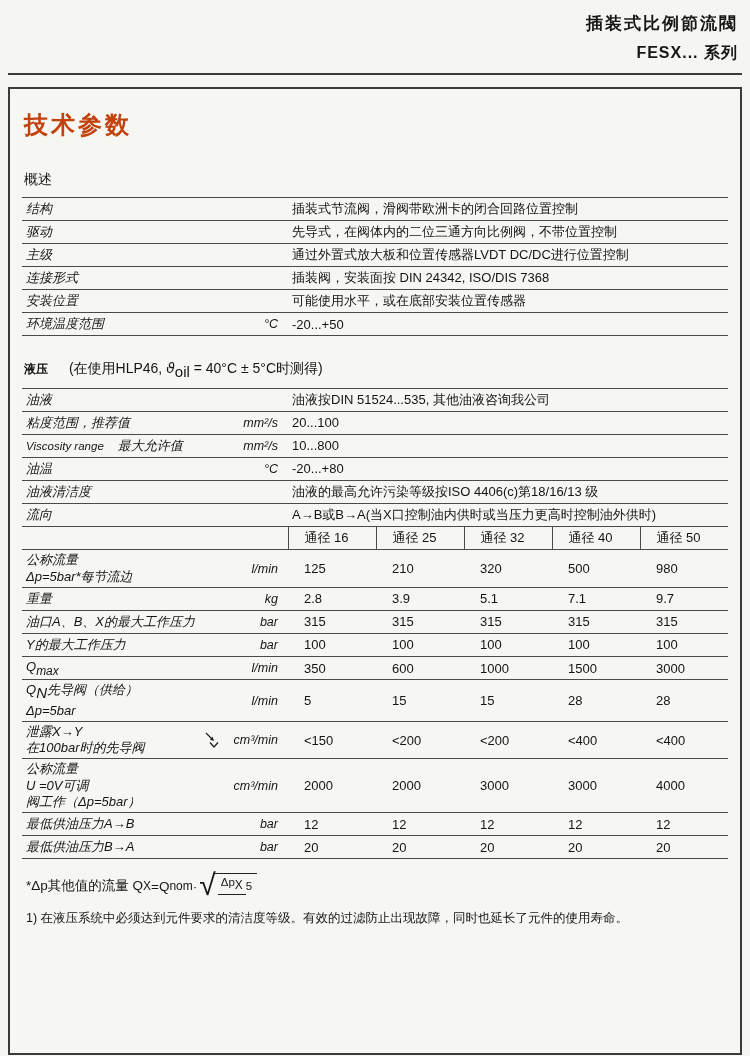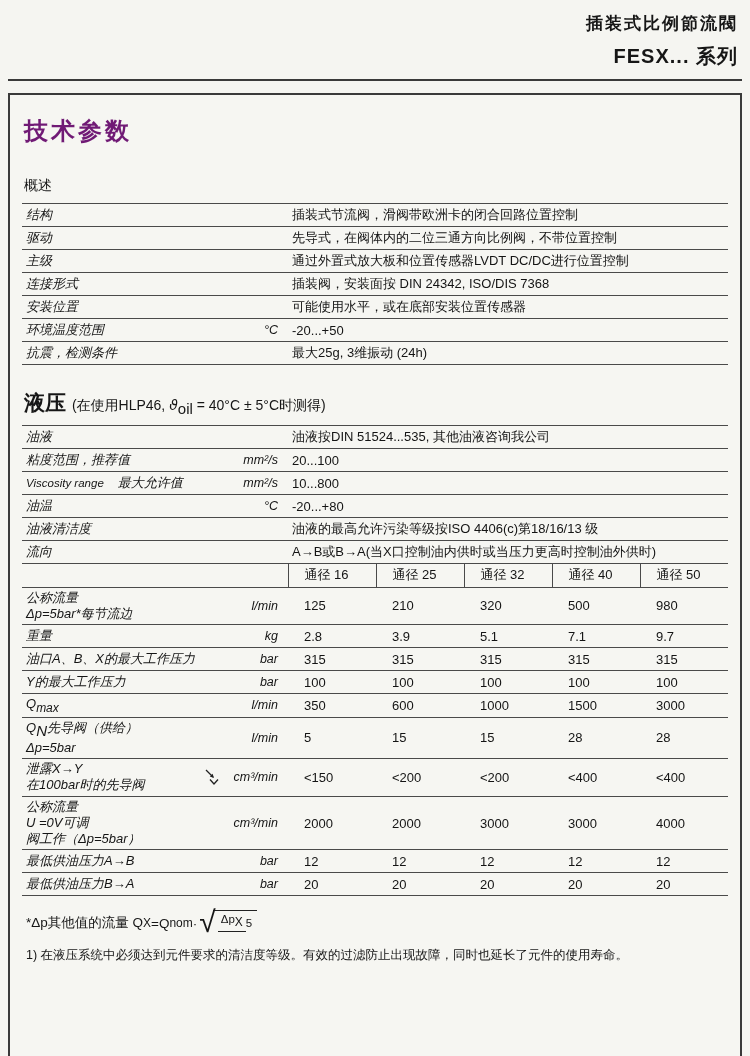--- a/index.html
+++ b/index.html
@@ -8,27 +8,27 @@
     background:#f5f5f1;
     font-family:"Liberation Sans","DejaVu Sans",sans-serif;
     color:#161616;
     overflow:hidden;
   }
   .page { width:750px; height:948px; padding:0 8px; }
 
   
   .doc-header { padding:12px 4px 0 0; text-align:right; }
   .h-line1 { font-size:17px; font-weight:700; letter-spacing:2px; }
-  .h-line2 { font-size:20px; font-weight:700; letter-spacing:1px; margin-top:8px; }
+  .h-line2 { font-size:16px; font-weight:700; letter-spacing:1px; margin-top:8px; }
   .top-rule { border:none; border-top:2px solid #3a3a3a; margin:9px 0 0 0; }
 
   
   .main-box { border:2px solid #3a3a3a; margin-top:12px; height:968px; padding:12px 12px 0 12px; background:#f6f6f2; }
 
-  .page-title { font-size:24px; font-weight:700; letter-spacing:3px; margin:8px 0 0 2px; color:#701a75; }
+  .page-title { font-size:24px; font-weight:700; letter-spacing:3px; margin:8px 0 0 2px; color:#c2410c; }
   .overview { margin:30px 0 0 2px; font-size:14px; }
 
   
   table.kv, table.spec { width:100%; border-collapse:collapse; table-layout:fixed; }
   table.kv { margin-top:8px; border-top:1px solid #4a4a4a; }
   table.kv td, table.spec td {
     border-bottom:1px solid #4a4a4a;
     font-size:13px; padding:2px 4px; vertical-align:middle; color:#141414;
   }
   td.lab { width:266px; padding-left:2px; }
@@ -43,21 +43,21 @@
   tr.h40 td { height:40px; }
   tr.h42 td { height:42px; }
   tr.h48 td { height:48px; }
   table.kv td, table.spec td { height:23px; }
   .en { font-size:11.5px; margin-right:14px; }
   sub { font-size:15px; }
   sub.fs, .lbl sub { font-size:12px; }
 
   
   .hyd-heading { margin:24px 0 0 2px; font-size:14px; }
-  .hyd-title { font-weight:700; font-size:21px; margin-right:2px;text-align:center; }
+  .hyd-title { font-weight:700; font-size:12px; margin-right:17px;text-align:center; }
   .theta { font-style:italic; font-family:"DejaVu Sans",sans-serif; }
 
   
   table.spec td.v { padding-left:16px; }
   table.spec tr.head td.v { border-left:1px solid #4a4a4a; }
   .vline1 { line-height:1.3; }
 
   .leak { margin-right:10px; display:inline-flex; align-items:center; }
 
   
@@ -137,29 +137,20 @@
         <td class="val">可能使用水平，或在底部安装位置传感器</td>
       </tr>
       <tr>
         <td class="lab">
               <div class="lw">
                 <span class="lbl">环境温度范围</span>
                 <span class="unit">°C</span>
               </div>
             </td>
         <td class="val">-20...+50</td>
-      </tr>
-      <tr>
-        <td class="lab">
-              <div class="lw">
-                <span class="lbl">抗震，检测条件</span>
-                <span class="unit"></span>
-              </div>
-            </td>
-        <td class="val">最大25g, 3维振动 (24h)</td>
       </tr>
     </tbody>
       </table>
 
     <div class="hyd-heading">
       <span class="hyd-title">液压</span>
       <span class="hyd-sub"><span>(在使用HLP46, </span><span class="theta">ϑ</span><sub>oil</sub><span> = 40°C ± 5°C时测得)</span></span>
     </div>
 
     <table class="kv">

